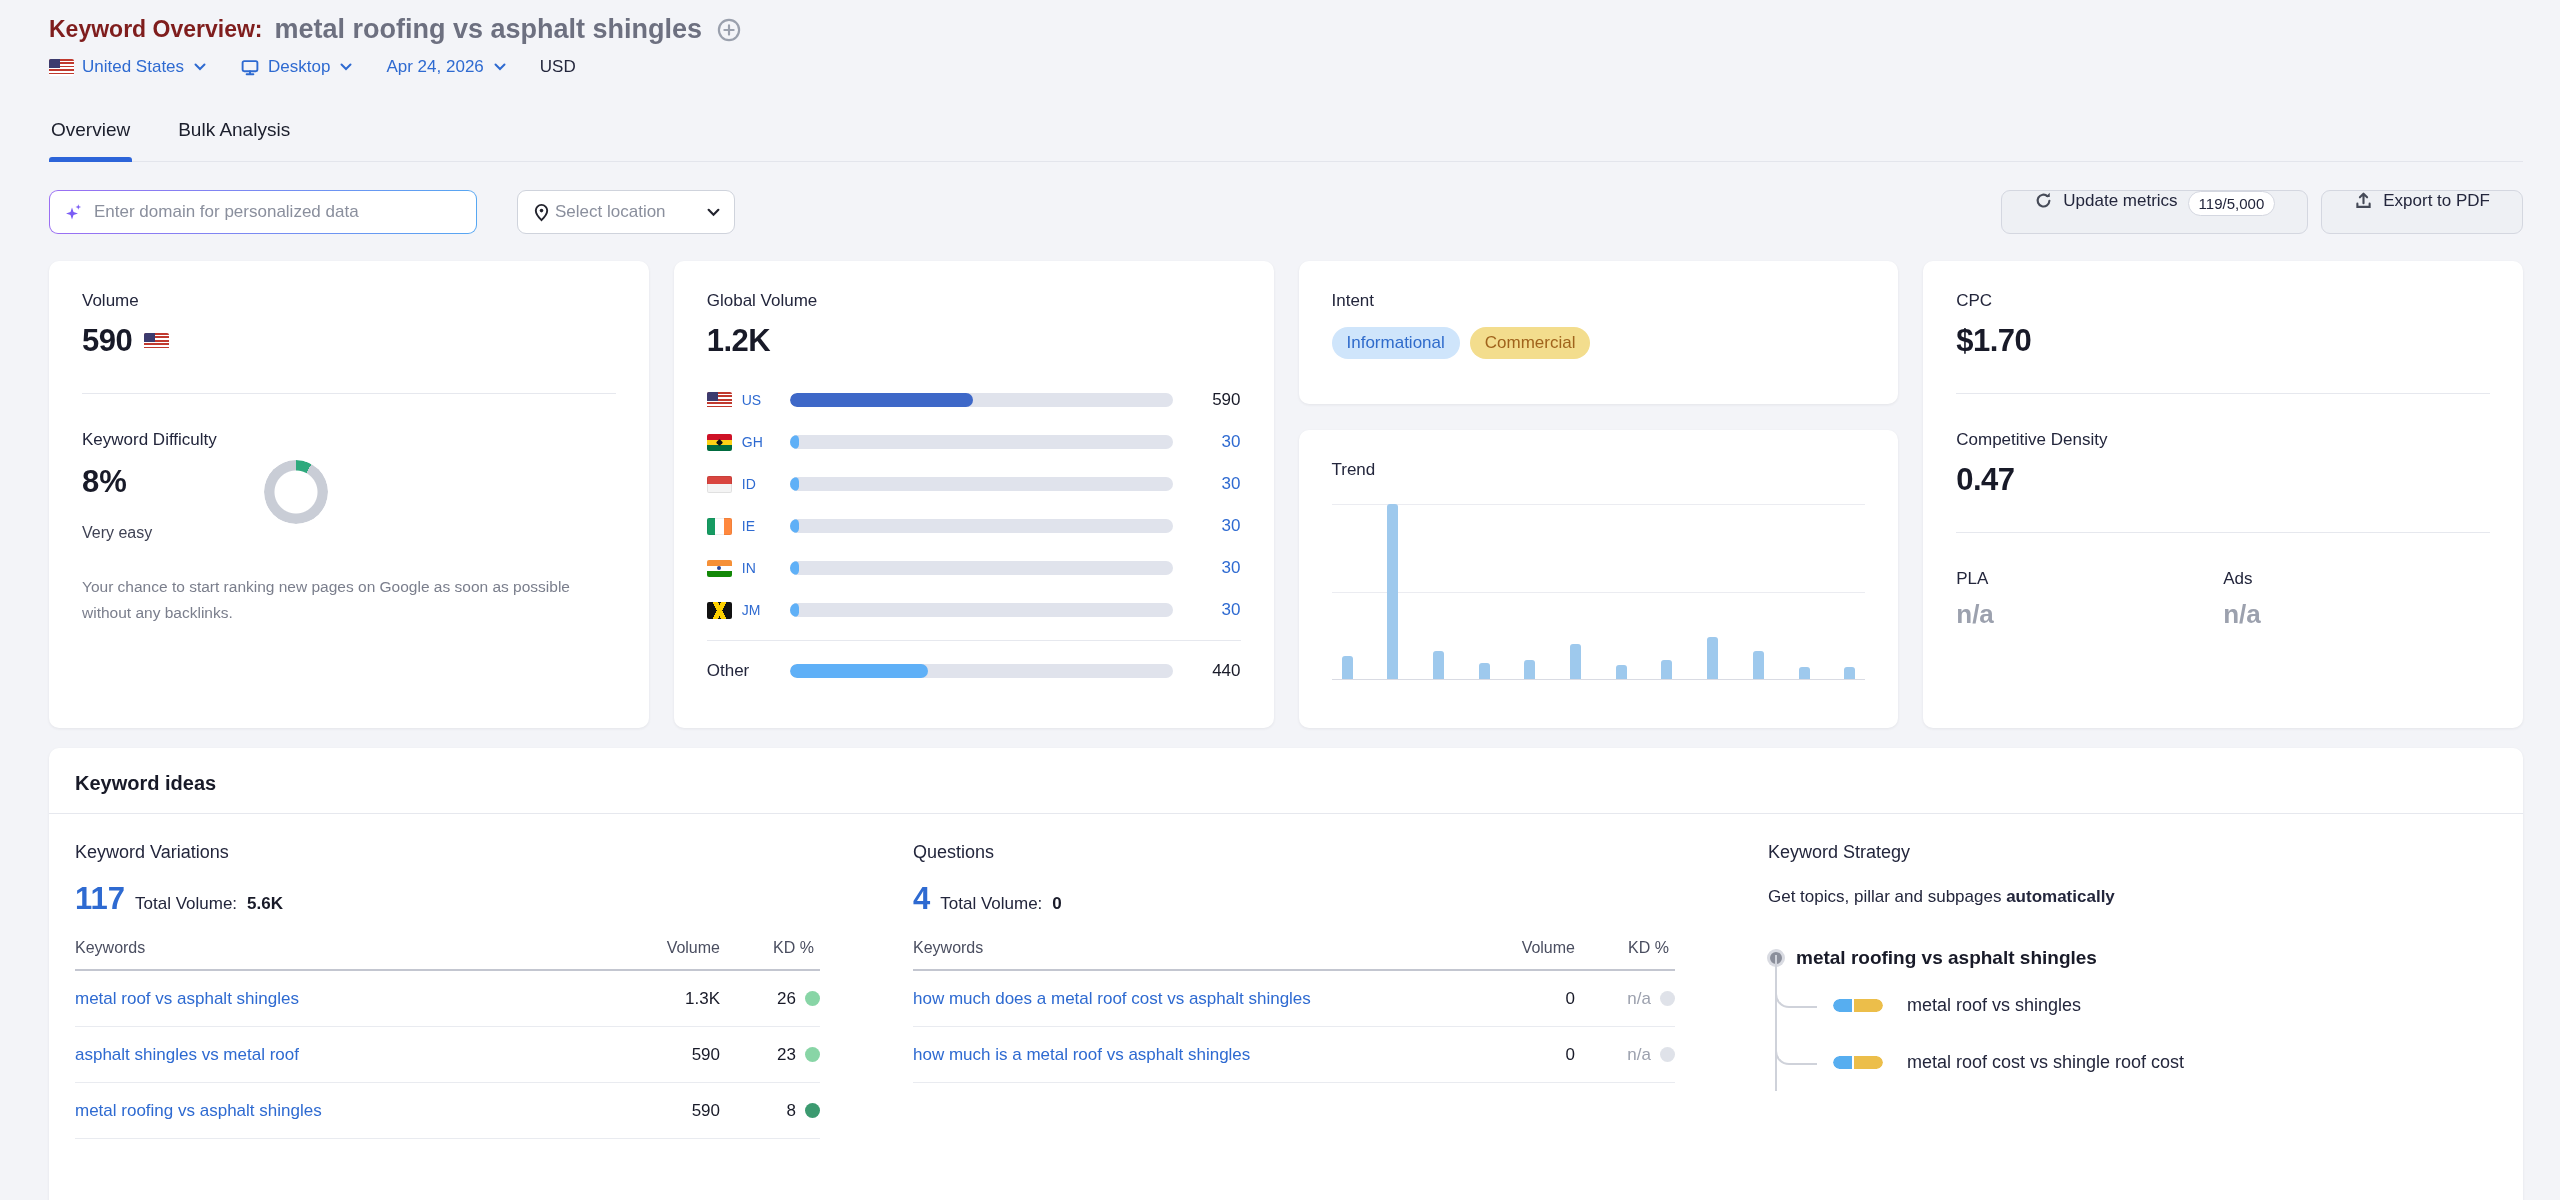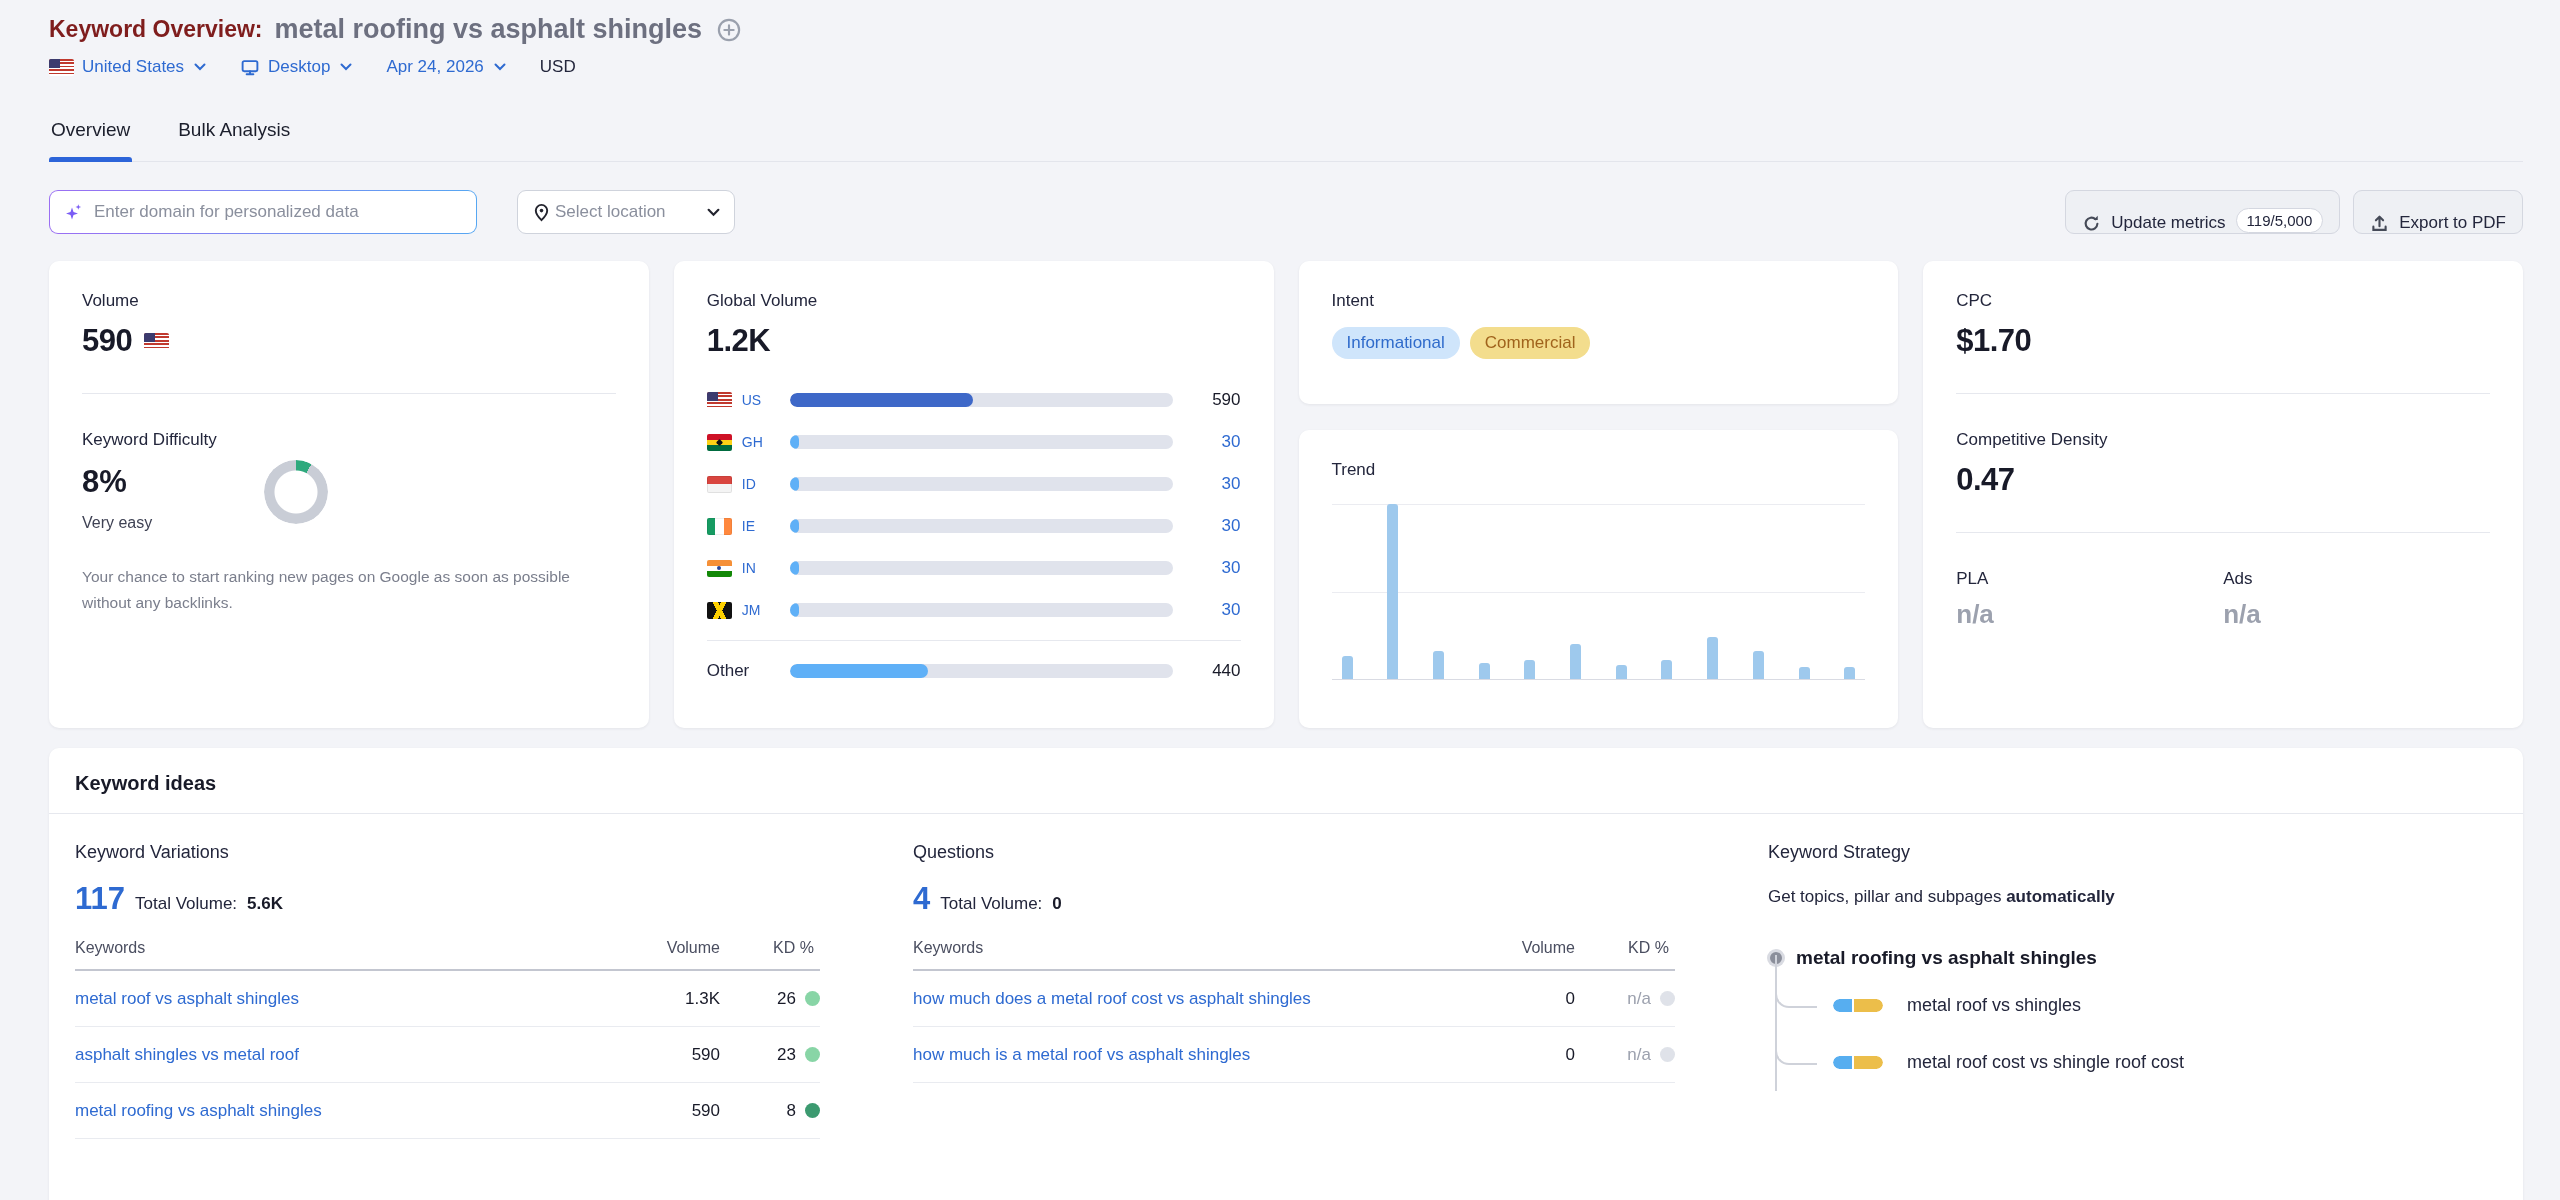--- a/index.html
+++ b/index.html
@@ -48,36 +48,36 @@
   .domain-input { width:428px; height:44px; border-radius:9px; border:1.6px solid transparent;
      background:linear-gradient(#fff,#fff) padding-box, linear-gradient(90deg,#9b6ef3,#56a7f2) border-box;
      display:flex; align-items:center; gap:10px; padding:0 14px; }
   .domain-input input { border:none; outline:none; flex:1; font-size:17px; color:#23263c; font-family:inherit; background:transparent; }
   .domain-input input::placeholder { color:#8a8f9d; }
   .location-select { width:218px; height:44px; border-radius:9px; border:1px solid #cfd3dc; background:#fff;
      display:flex; align-items:center; gap:4px; padding:0 14px; cursor:pointer;margin-left:28px; }
   .location-select .label { flex:1; font-size:17px; color:#8a8f9d; }
   .toolbar-right { display:flex; gap:13px; }
   .btn { height:44px; border-radius:9px; border:1px solid #d4d7e0; background:#eef0f4;
-     display:flex; align-items:flex-end; gap:10px; padding:0 16px; font-size:17px; color:#23263c; cursor:pointer; }
+     display:flex; align-items:flex-start; gap:10px; padding:0 32px; font-size:17px; color:#23263c; cursor:pointer; }
   .quota-pill { background:#fff; border:1px solid #d4d7e0; border-radius:14px; font-size:15px; padding:3px 10px; color:#23263c; }
 
   
   .cards-row { display:grid; grid-template-columns:repeat(4,1fr); gap:25px; margin-top:27px; height:467px; }
   .card { background:#fff; border-radius:10px; box-shadow:0 1px 3px rgba(22,27,45,.07); padding:30px 33px; }
   .card-title { font-size:17px; color:#23263c; }
   .big-num { font-size:31px; font-weight:700; color:#181a28; margin-top:12px; letter-spacing:-0.5px; }
   .hr { border:none; border-top:1px solid #e6e8ee; margin:34px 0 36px; }
 
   
   .vol-value-row { display:flex; align-items:center; gap:12px; }
   .kd-row { display:flex; align-items:flex-start; margin-top:14px; }
   .kd-left { width:140px; }
   .kd-big { font-size:31px; font-weight:700; color:#181a28; }
-  .kd-level { font-size:16px; color:#3f4254; margin-top:14px; }
+  .kd-level { font-size:16px; color:#3f4254; margin-top:24px; }
   .kd-donut { width:64px; height:64px; border-radius:50%;
      background:conic-gradient(#2ea97d 0 var(--angle), #c9cdd6 var(--angle));
      -webkit-mask:radial-gradient(circle 32px at center, transparent 21px, #000 22px);
      mask:radial-gradient(circle 32px at center, transparent 21px, #000 22px);
      margin-left:42px; margin-top:-4px; }
   .kd-desc { font-size:15.5px; color:#7a7e8c; line-height:26px; margin-top:32px; }
 
   
   .gv-rows { margin-top:20px; }
   .gv-row { display:flex; align-items:center; height:42px; gap:10px; }

